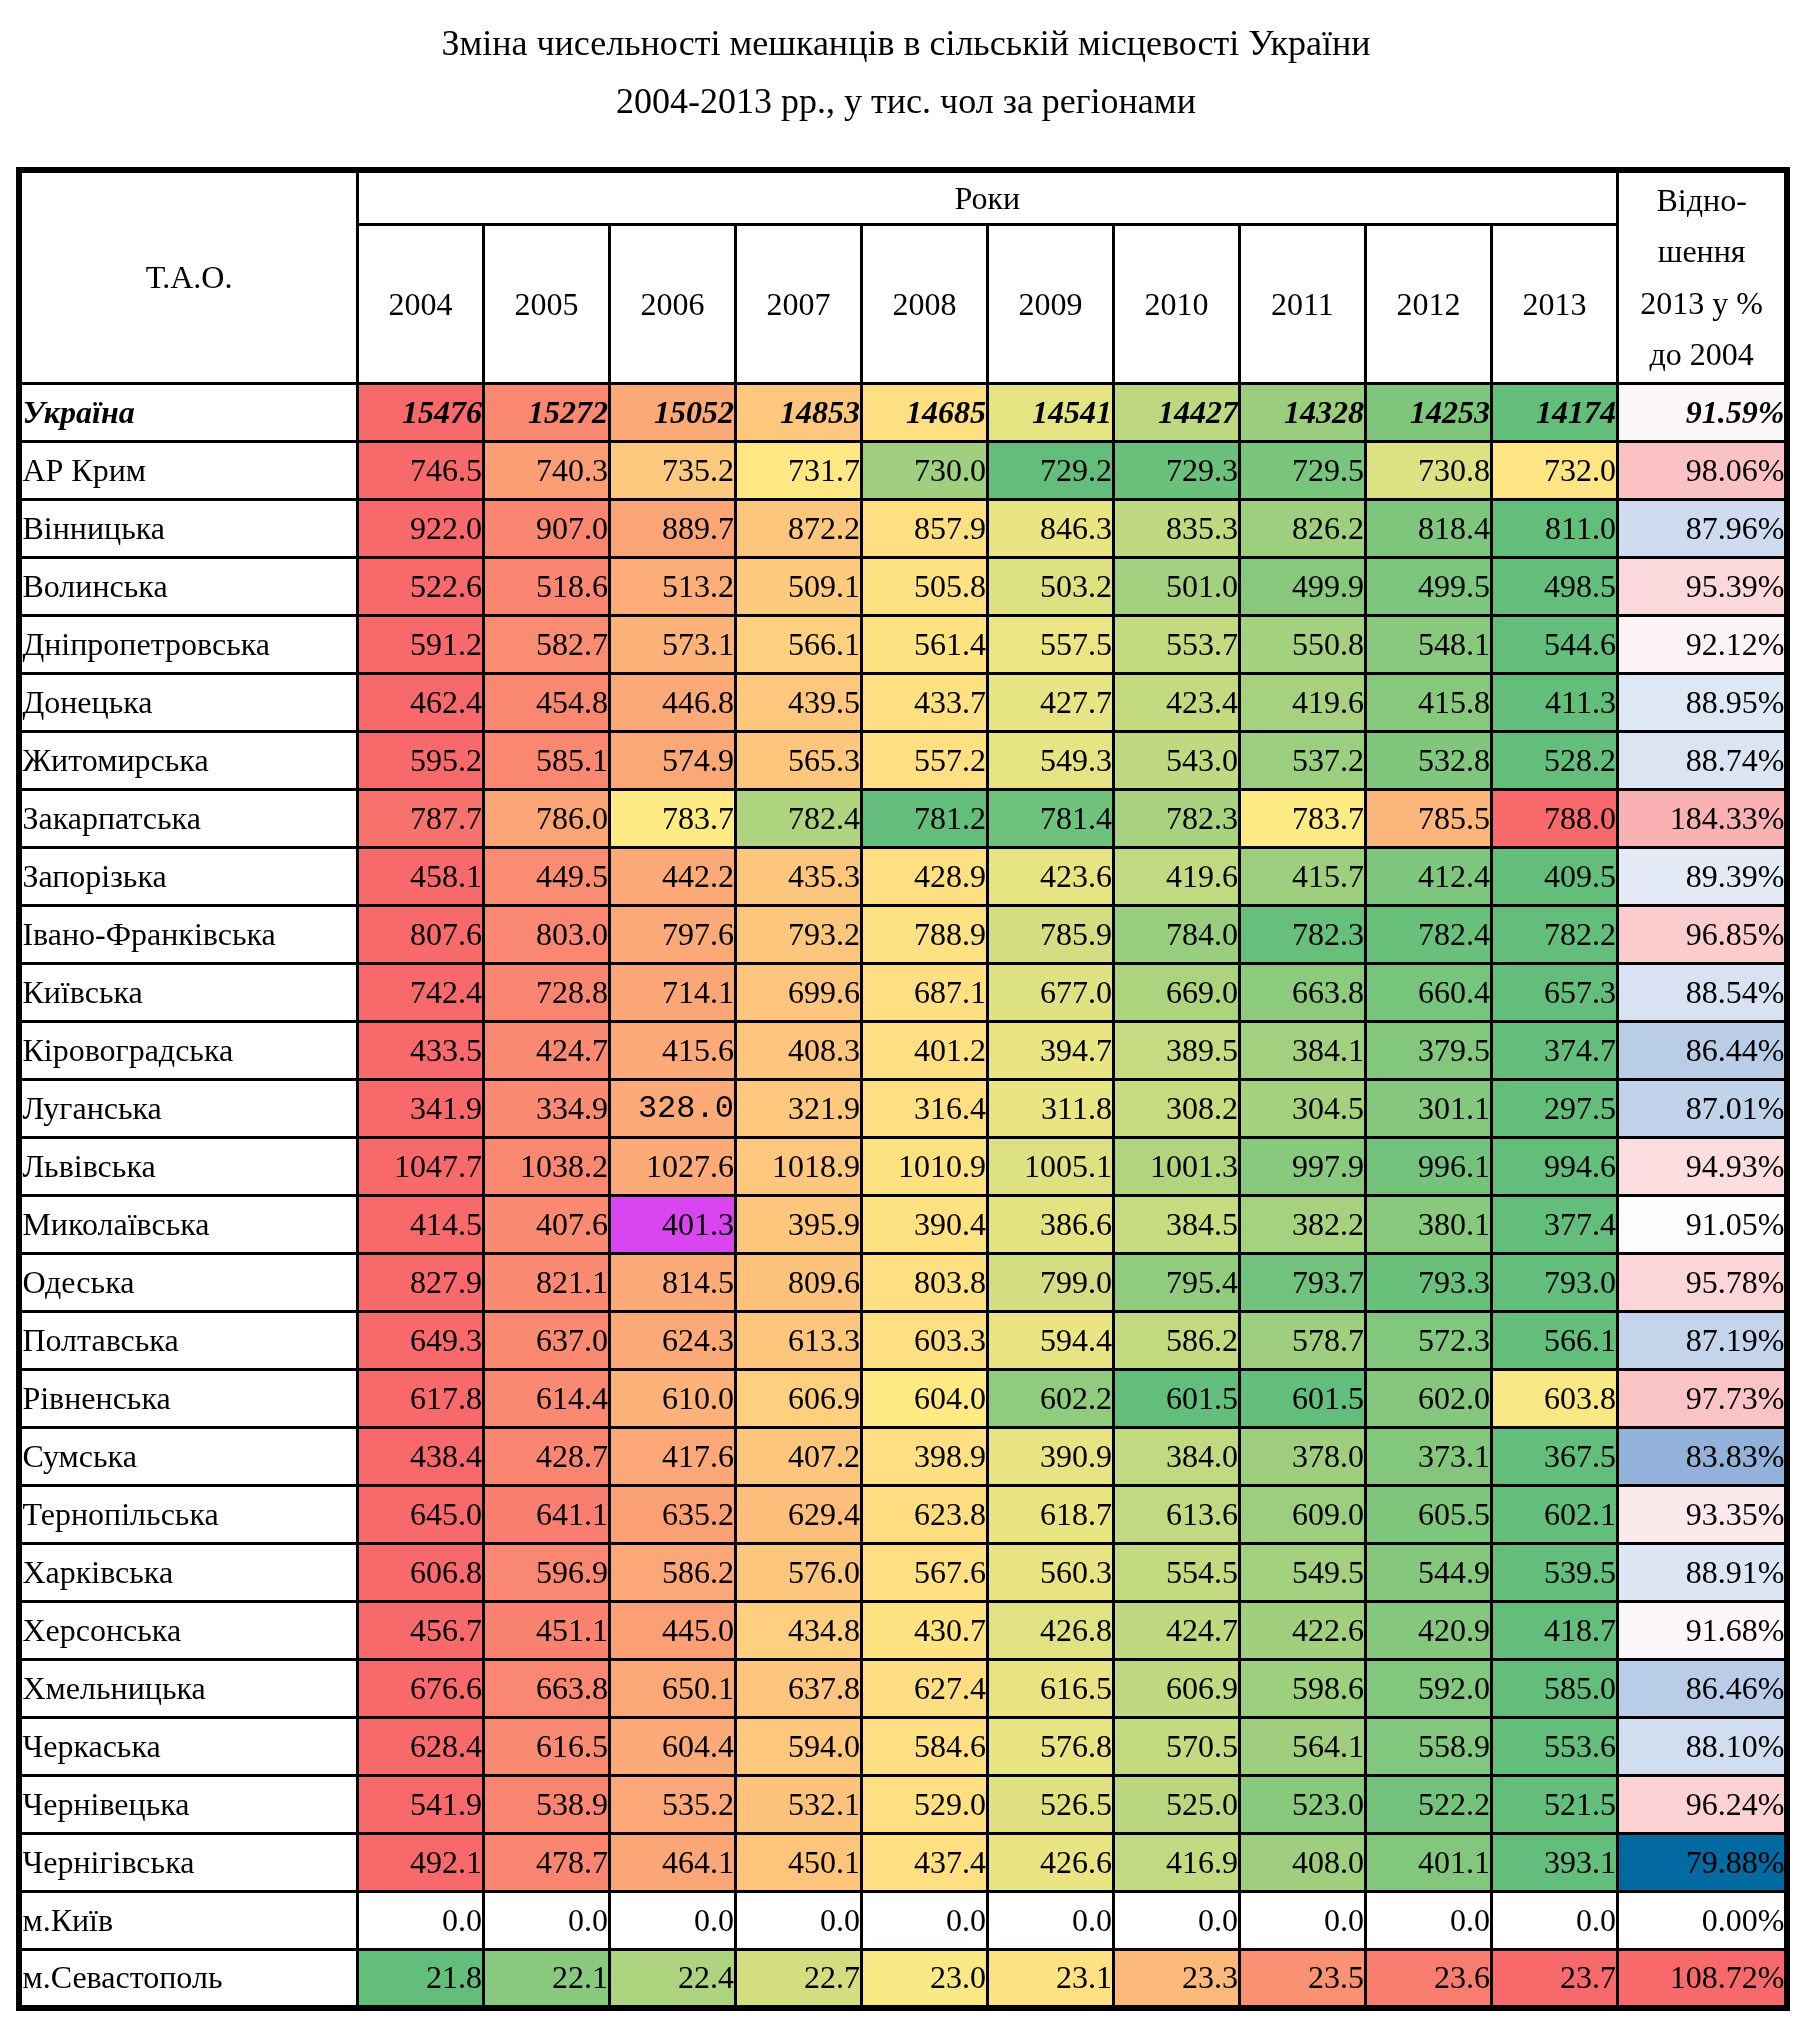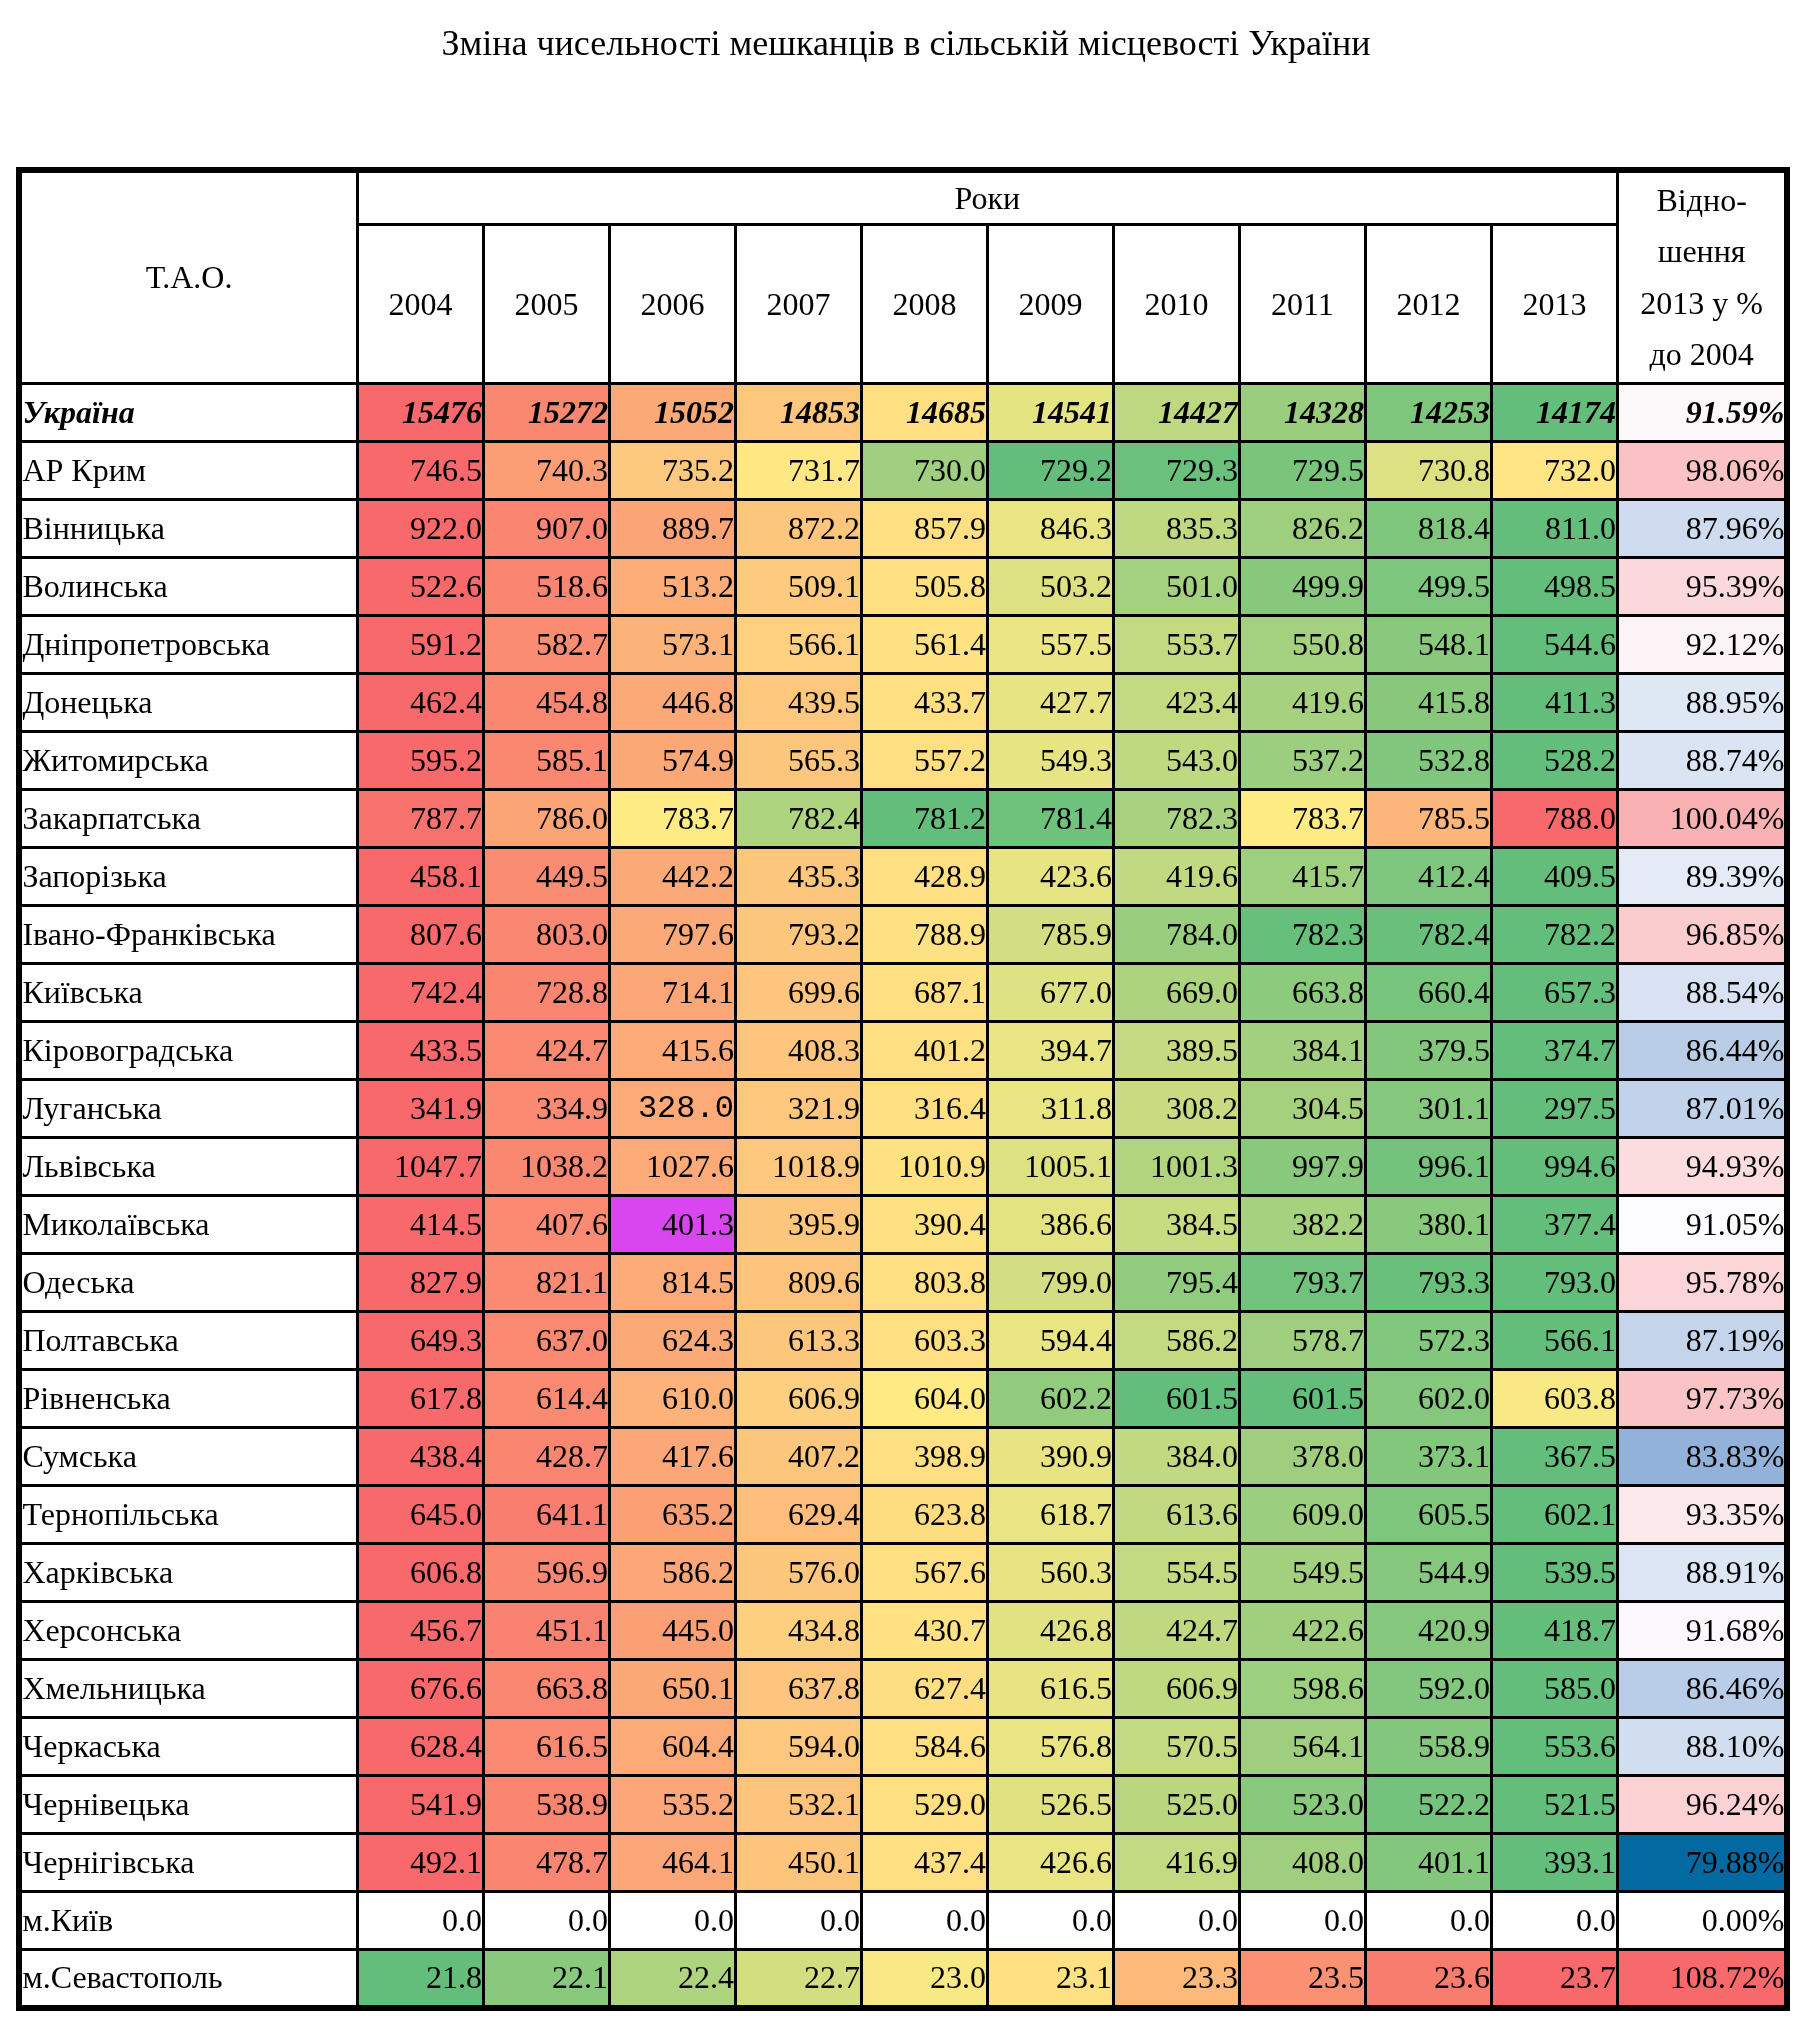--- a/index.html
+++ b/index.html
@@ -33,20 +33,21 @@
   td.num{text-align:right;padding-right:6.8px;vertical-align:middle;}
   td.pct{text-align:right;padding-right:7.7px;vertical-align:middle;}
   tr.datarow{height:58px;}
   tr.emph td{font-weight:bold;font-style:italic;}
 </style>
 </head>
 <body>
 
 <div class="title">
   <div>Зміна чисельності мешканців в сільській місцевості України</div>
+  <div>2004-2013 рр., у тис. чол за регіонами</div>
 </div>
 
 <table class="grid">
   <colgroup>
     <col style="width:338px">
     <col style="width:126px">
       <col style="width:126px">
       <col style="width:126px">
       <col style="width:126px">
       <col style="width:126px">
@@ -185,21 +186,21 @@
         <td class="num" style="background: rgb(248, 114, 109);">787.7</td>
         <td class="num" style="background: rgb(251, 165, 119);">786.0</td>
         <td class="num" style="background: rgb(255, 235, 132);">783.7</td>
         <td class="num" style="background: rgb(174, 212, 127);">782.4</td>
         <td class="num" style="background: rgb(99, 190, 123);">781.2</td>
         <td class="num" style="background: rgb(111, 194, 124);">781.4</td>
         <td class="num" style="background: rgb(168, 210, 127);">782.3</td>
         <td class="num" style="background: rgb(255, 235, 132);">783.7</td>
         <td class="num" style="background: rgb(252, 181, 122);">785.5</td>
         <td class="num" style="background: rgb(248, 105, 107);">788.0</td>
-        <td class="pct" style="background: rgb(250, 177, 180);">100.04%</td>
+        <td class="pct" style="background: rgb(250, 177, 180);">184.33%</td>
       </tr>
       <tr class="datarow">
         <td class="region">Запорізька</td>
         <td class="num" style="background: rgb(248, 105, 107);">458.1</td>
         <td class="num" style="background: rgb(250, 140, 114);">449.5</td>
         <td class="num" style="background: rgb(251, 170, 119);">442.2</td>
         <td class="num" style="background: rgb(253, 198, 125);">435.3</td>
         <td class="num" style="background: rgb(254, 224, 130);">428.9</td>
         <td class="num" style="background: rgb(230, 228, 131);">423.6</td>
         <td class="num" style="background: rgb(193, 217, 128);">419.6</td>

